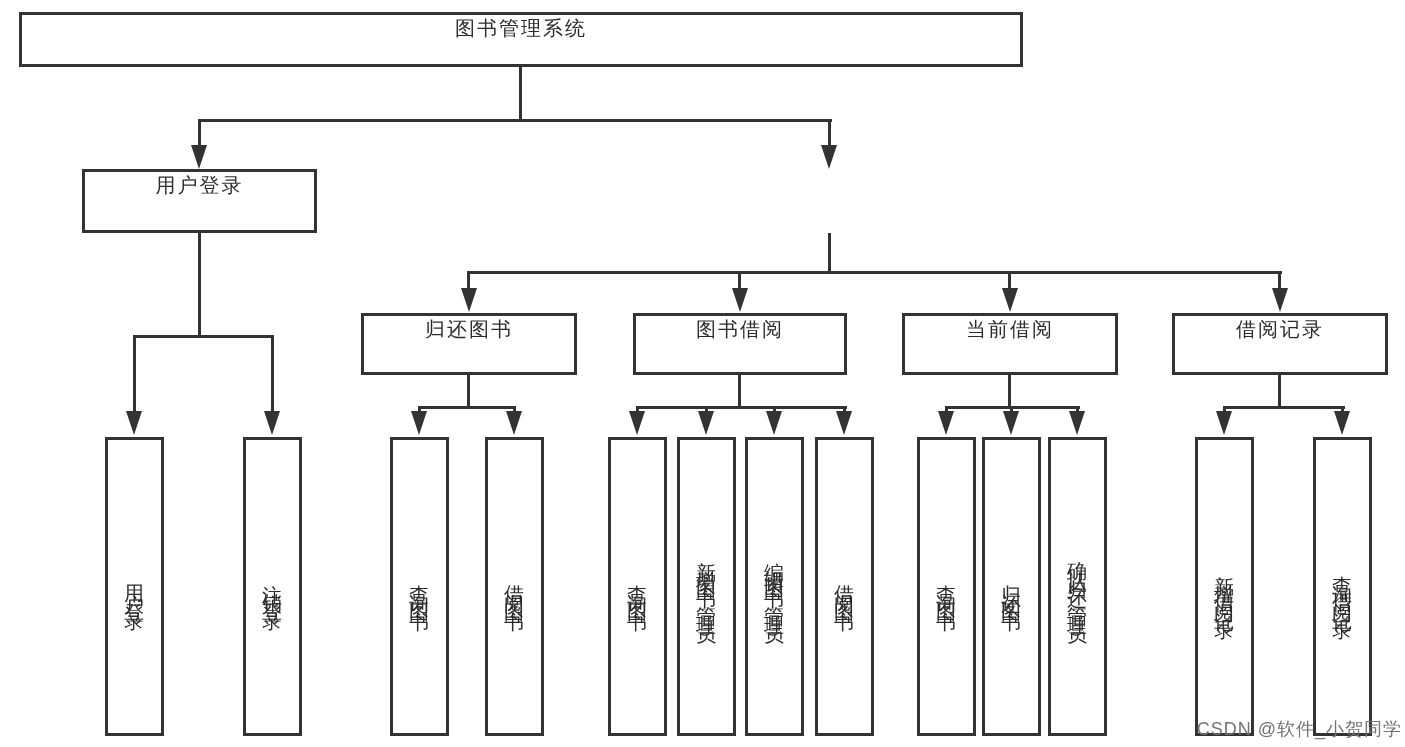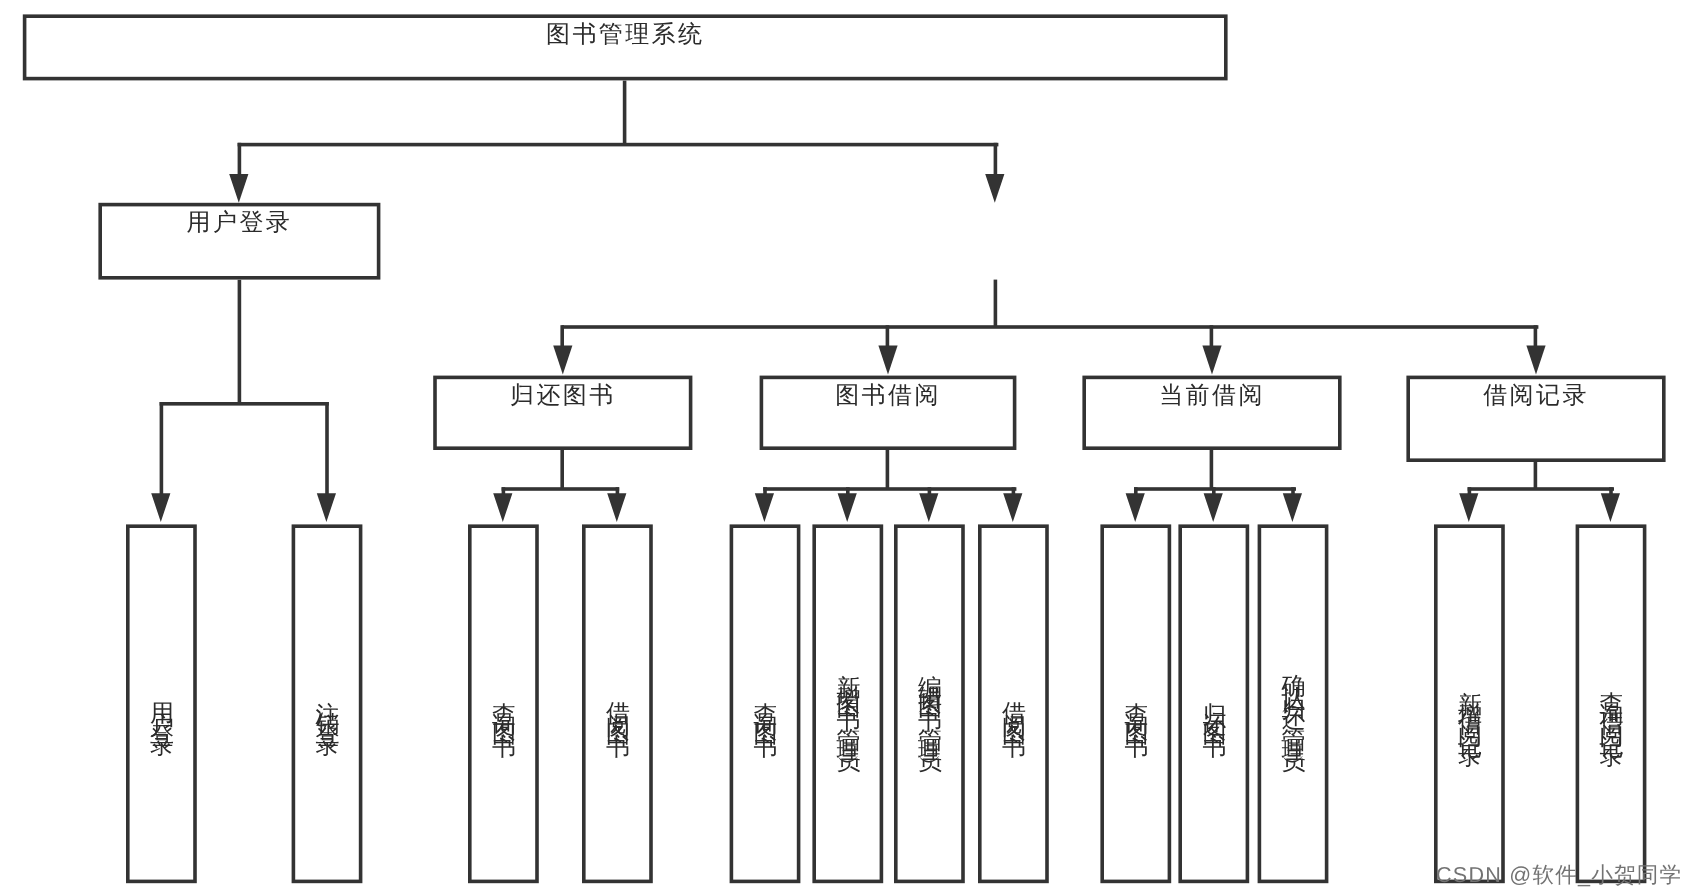--- a/index.html
+++ b/index.html
@@ -93,21 +93,21 @@
   </div>
 
   <div class="box" style="left:902px; top:313px; width:216px; height:62px;">
     <span>当前借阅</span>
   </div>
 
   <div class="box" style="left:633px; top:313px; width:214px; height:62px;">
     <span>图书借阅</span>
   </div>
 
-  <div class="box" style="left:1172px; top:313px; width:216px; height:72px;">
+  <div class="box" style="left:1172px; top:313px; width:216px; height:62px;">
     <span>借阅记录</span>
   </div>
 
   <div class="vbox" style="left:105px;">
     <span>用户登录</span>
   </div>
   <div class="vbox" style="left:243px;">
     <span>注销登录</span>
   </div>
 

